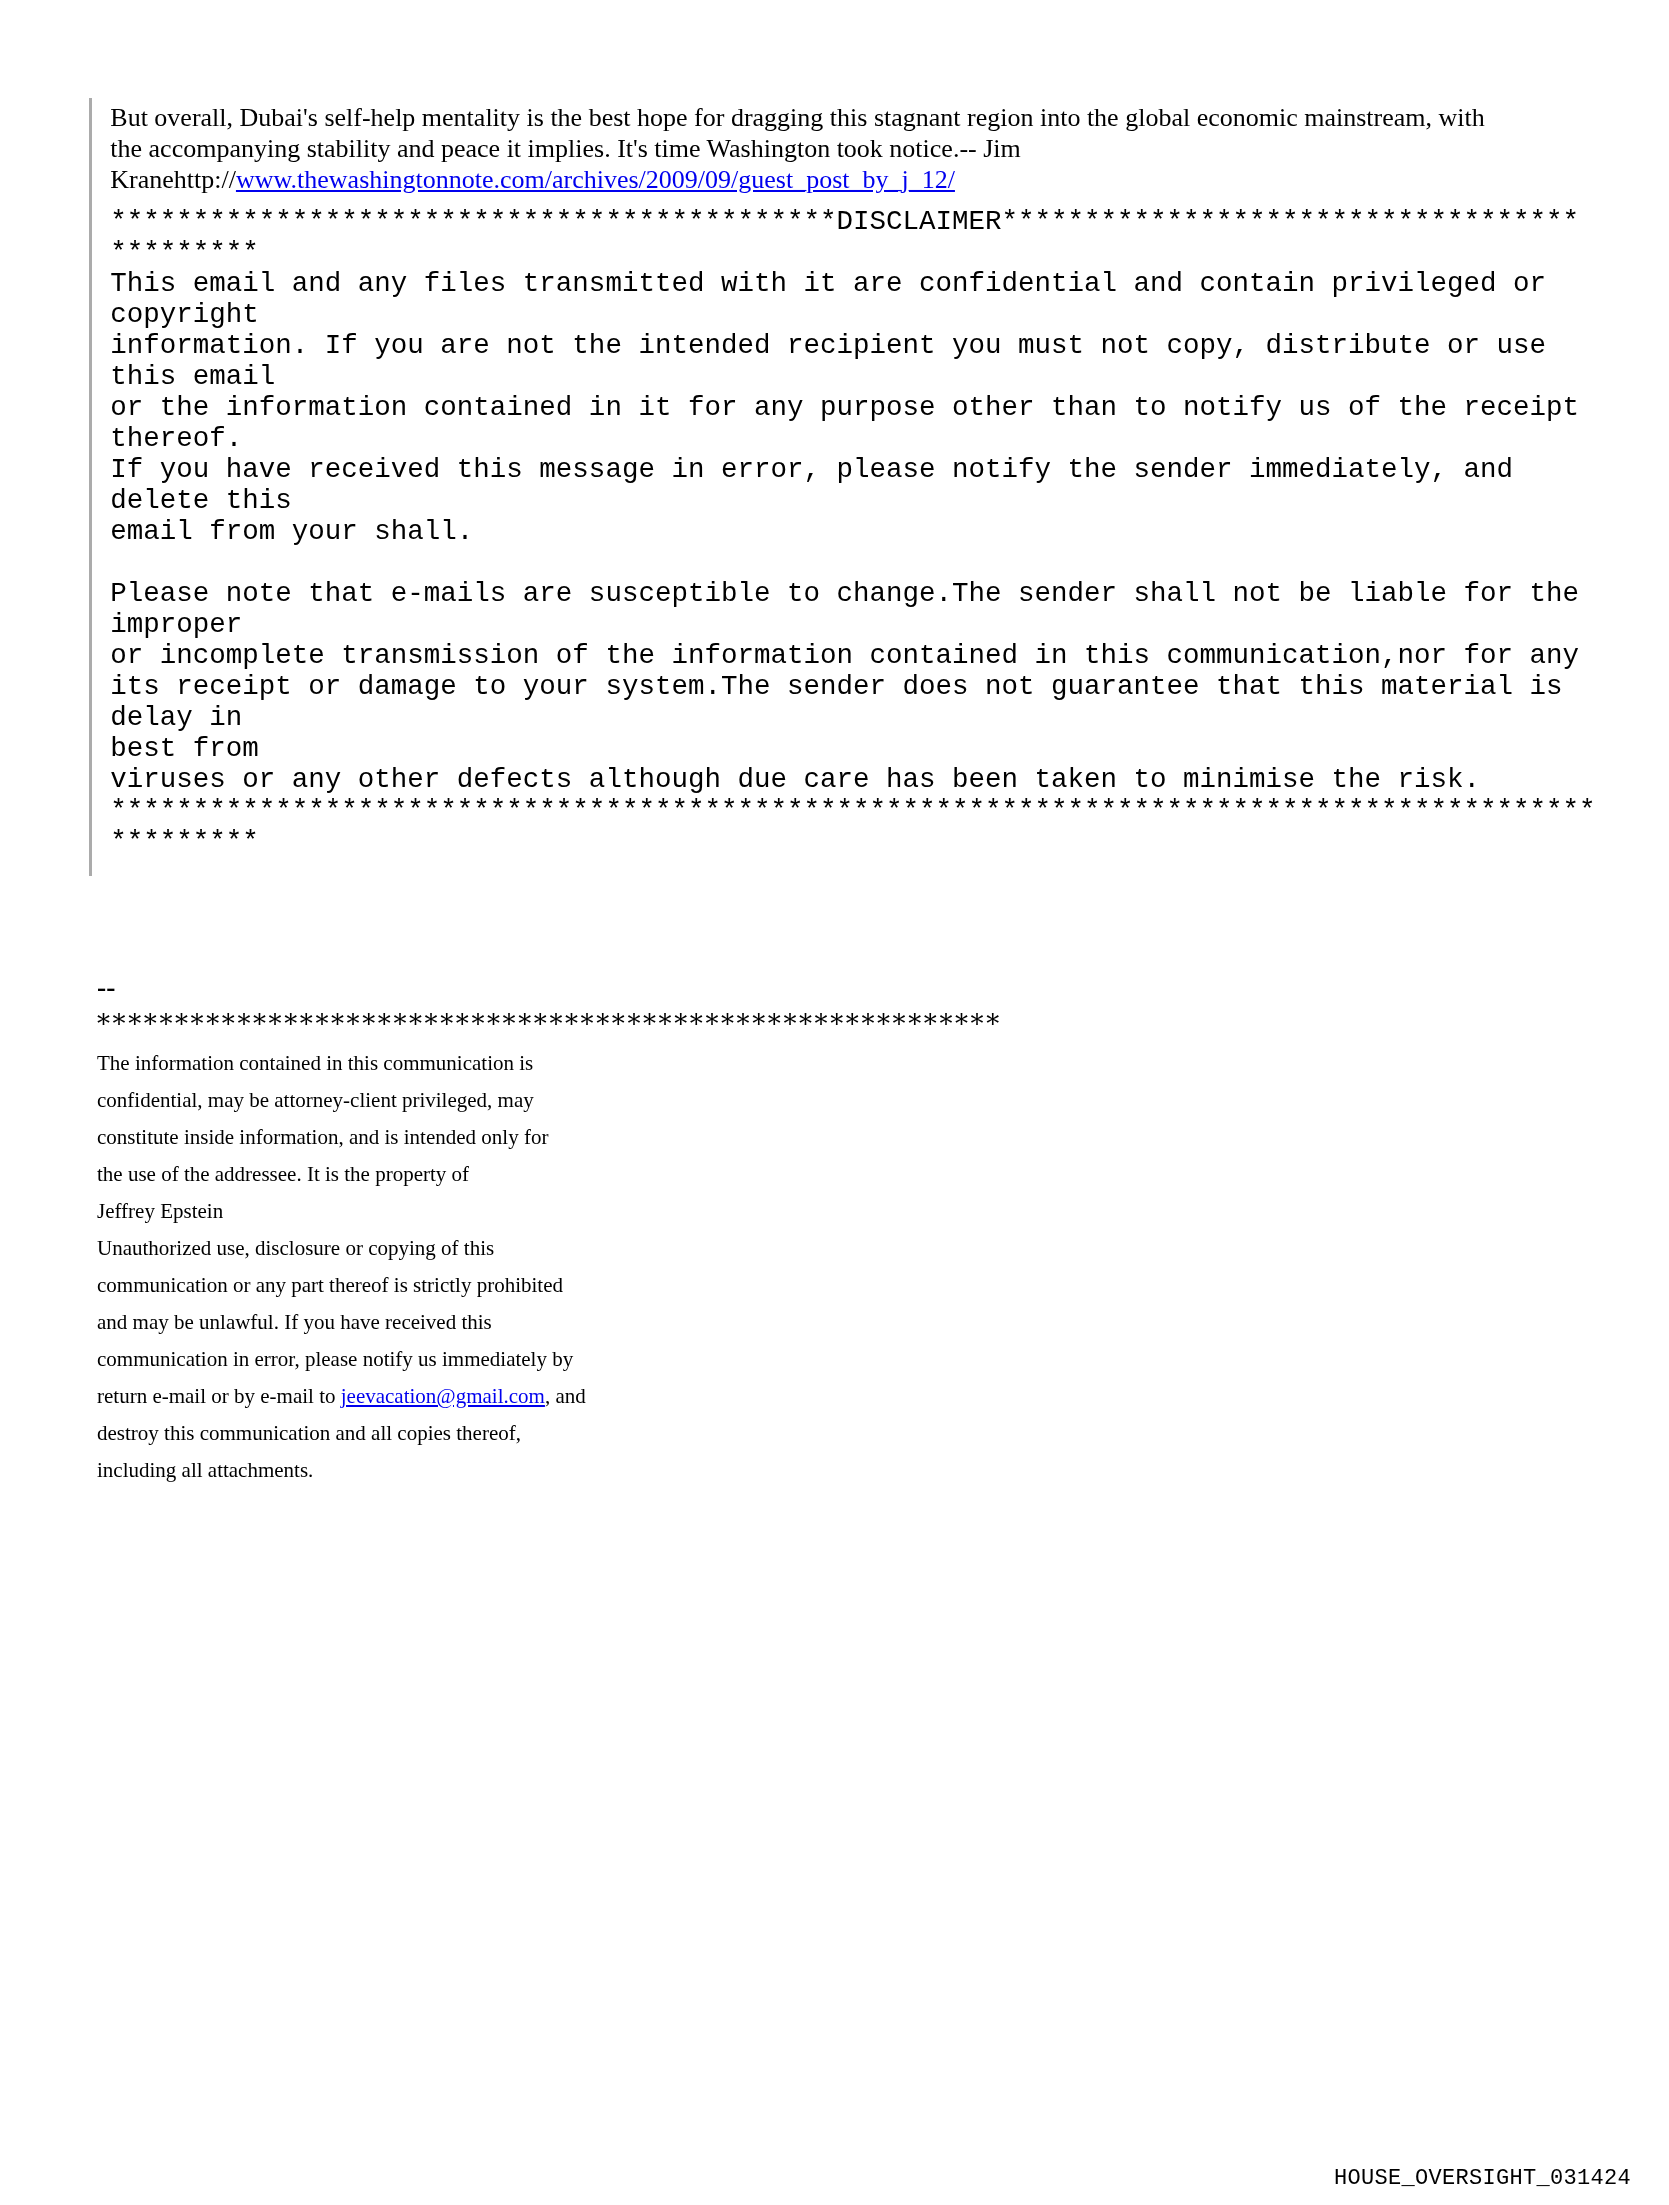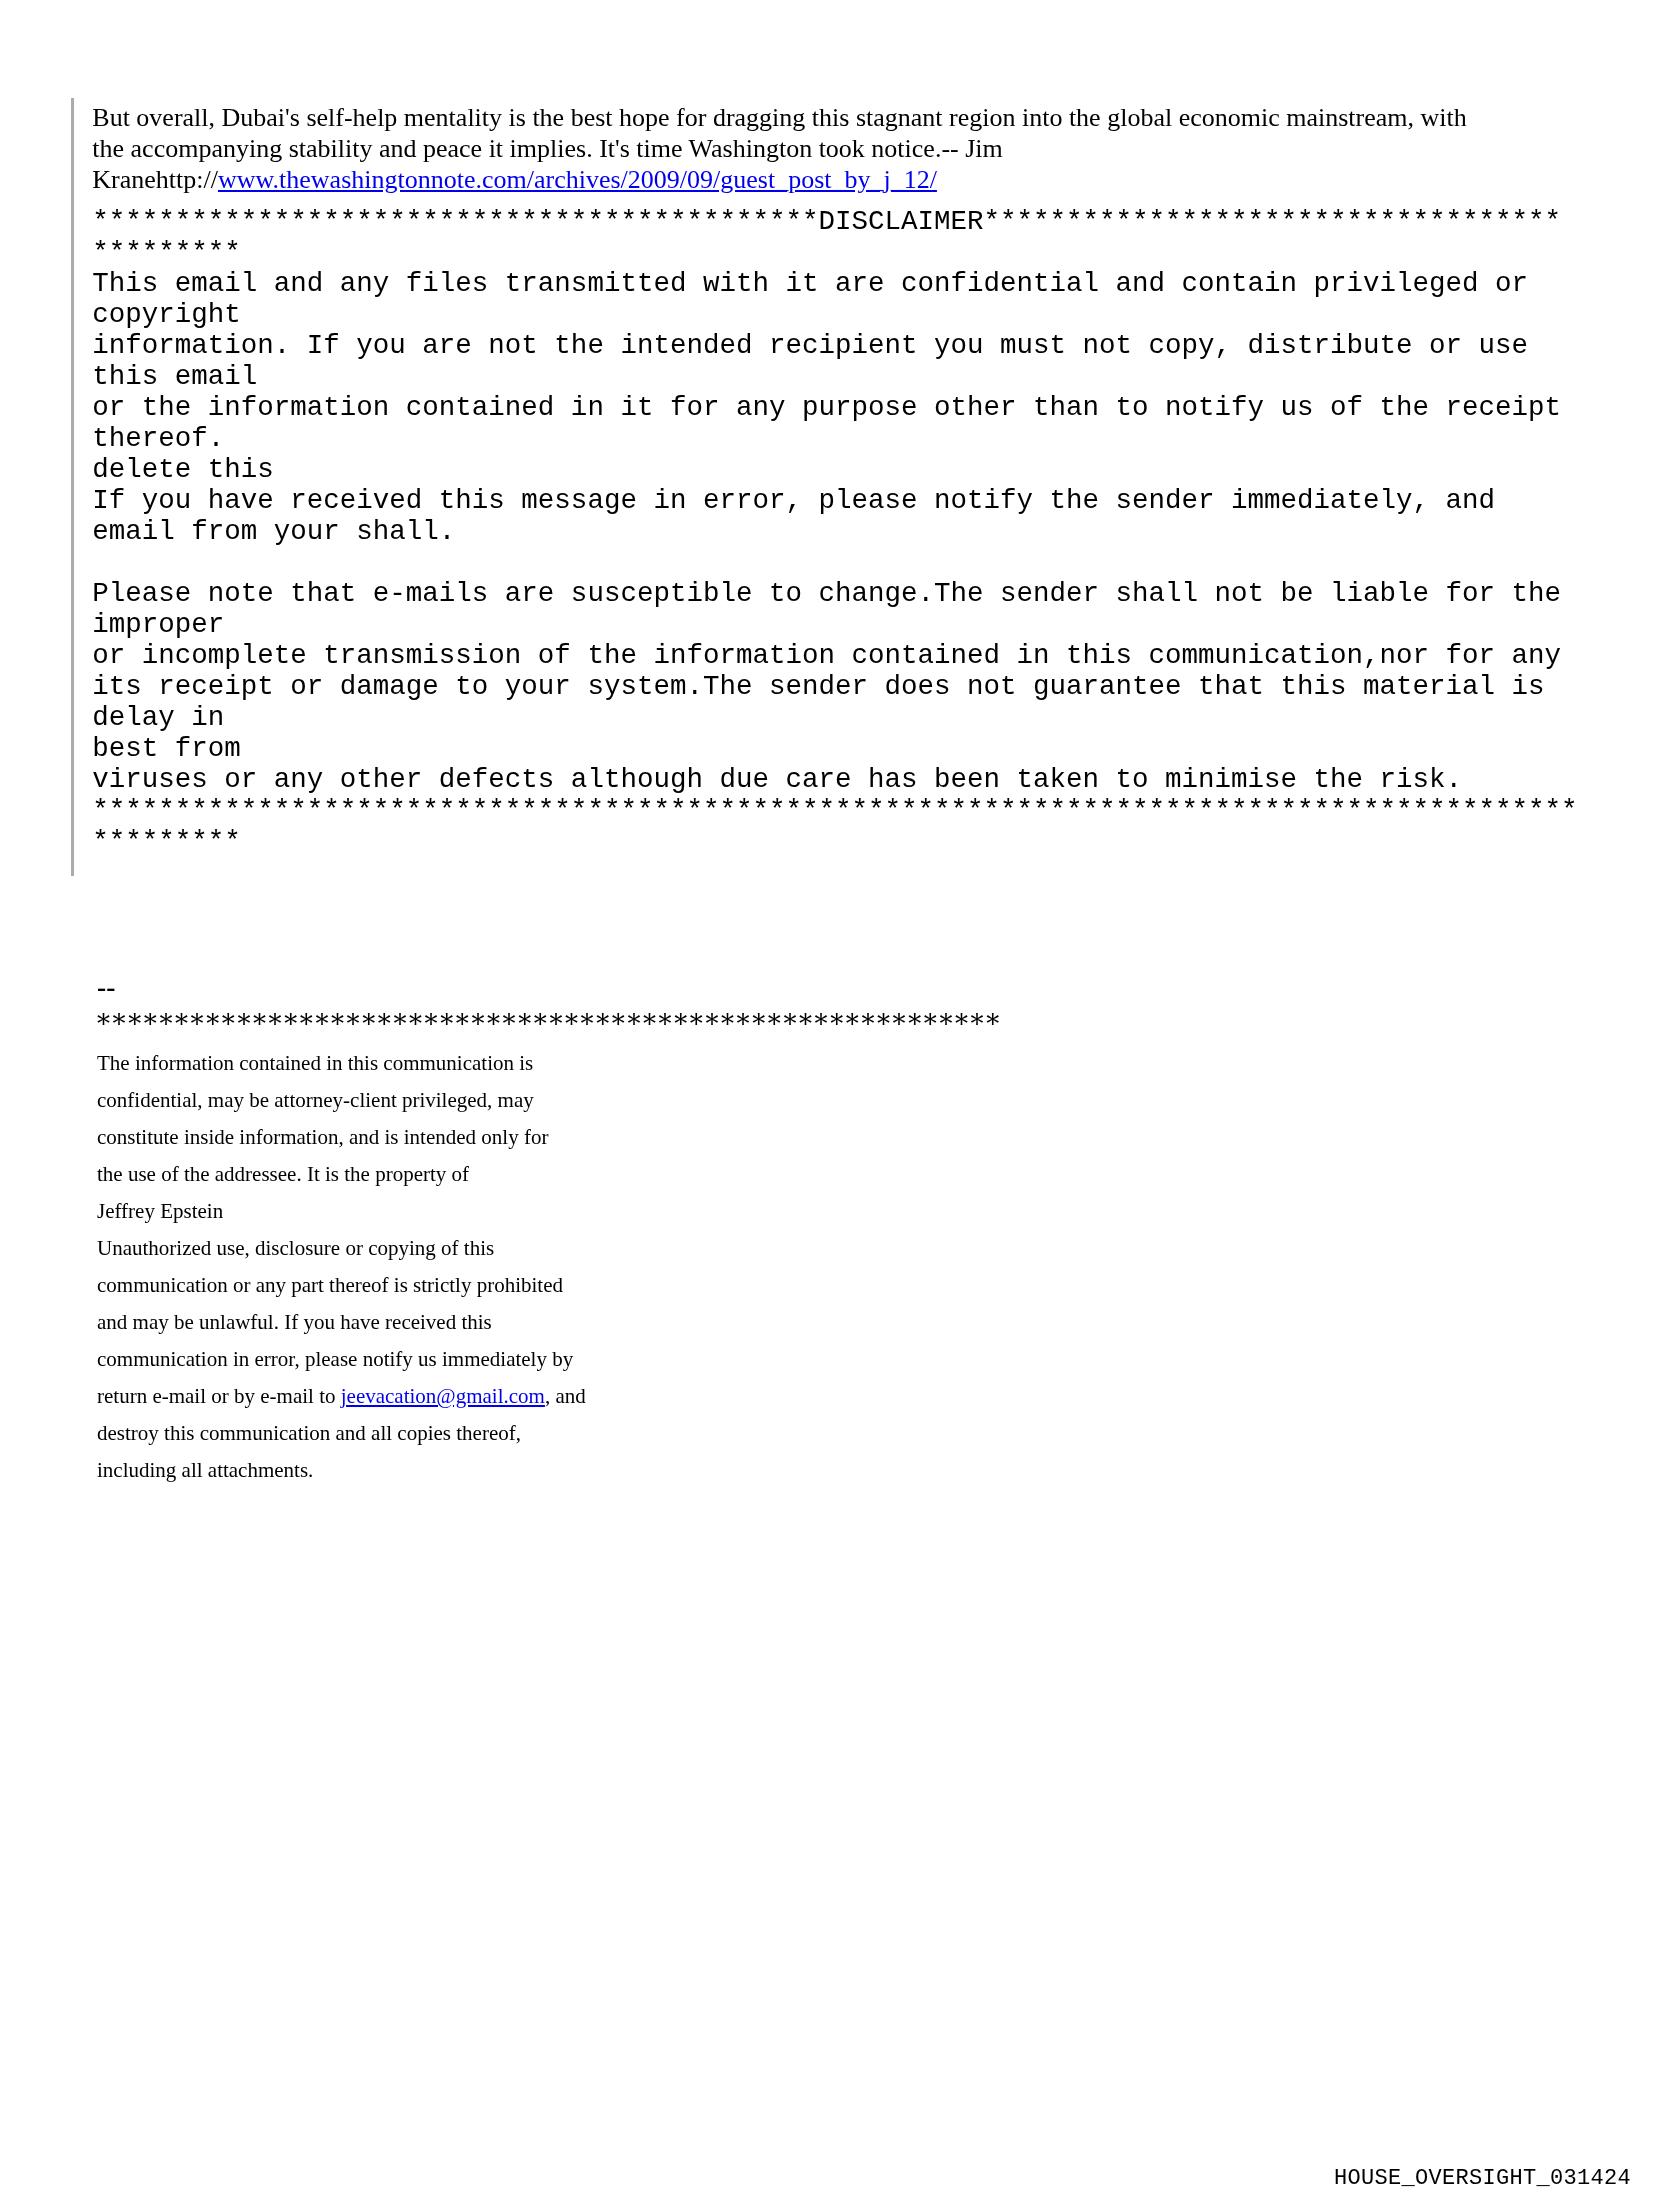--- a/index.html
+++ b/index.html
@@ -8,21 +8,21 @@
     width: 1669px;
     height: 2205px;
     background: #ffffff;
     color: #000000;
     overflow: hidden;
   }
 
   
   .quoted {
     position: absolute;
-    left: 71px;
+    left: 89px;
     top: 98px;
     border-left: 3.9px solid #ababab;
     padding: 3.9px 0 19.6px 18.3px;
   }
   .intro-line {
     font-family: "Liberation Serif", serif;
     font-size: 26px;
     line-height: 31px;
     white-space: nowrap;
   }
@@ -93,22 +93,22 @@
 
     <div class="mono-block">
       <div class="mono-line">********************************************DISCLAIMER***********************************</div>
       <div class="mono-line">*********</div>
       <div class="mono-line">This email and any files transmitted with it are confidential and contain privileged or</div>
       <div class="mono-line">copyright</div>
       <div class="mono-line">information. If you are not the intended recipient you must not copy, distribute or use</div>
       <div class="mono-line">this email</div>
       <div class="mono-line">or the information contained in it for any purpose other than to notify us of the receipt</div>
       <div class="mono-line">thereof.</div>
+      <div class="mono-line">If you have received this message in error, please notify the sender immediately, and</div>
       <div class="mono-line">delete this</div>
-      <div class="mono-line">If you have received this message in error, please notify the sender immediately, and</div>
       <div class="mono-line">email from your shall.</div>
       <div class="mono-line"></div>
       <div class="mono-line">Please note that e-mails are susceptible to change.The sender shall not be liable for the</div>
       <div class="mono-line">improper</div>
       <div class="mono-line">or incomplete transmission of the information contained in this communication,nor for any</div>
       <div class="mono-line">its receipt or damage to your system.The sender does not guarantee that this material is</div>
       <div class="mono-line">delay in</div>
       <div class="mono-line">best from</div>
       <div class="mono-line">viruses or any other defects although due care has been taken to minimise the risk.</div>
       <div class="mono-line">******************************************************************************************</div>

